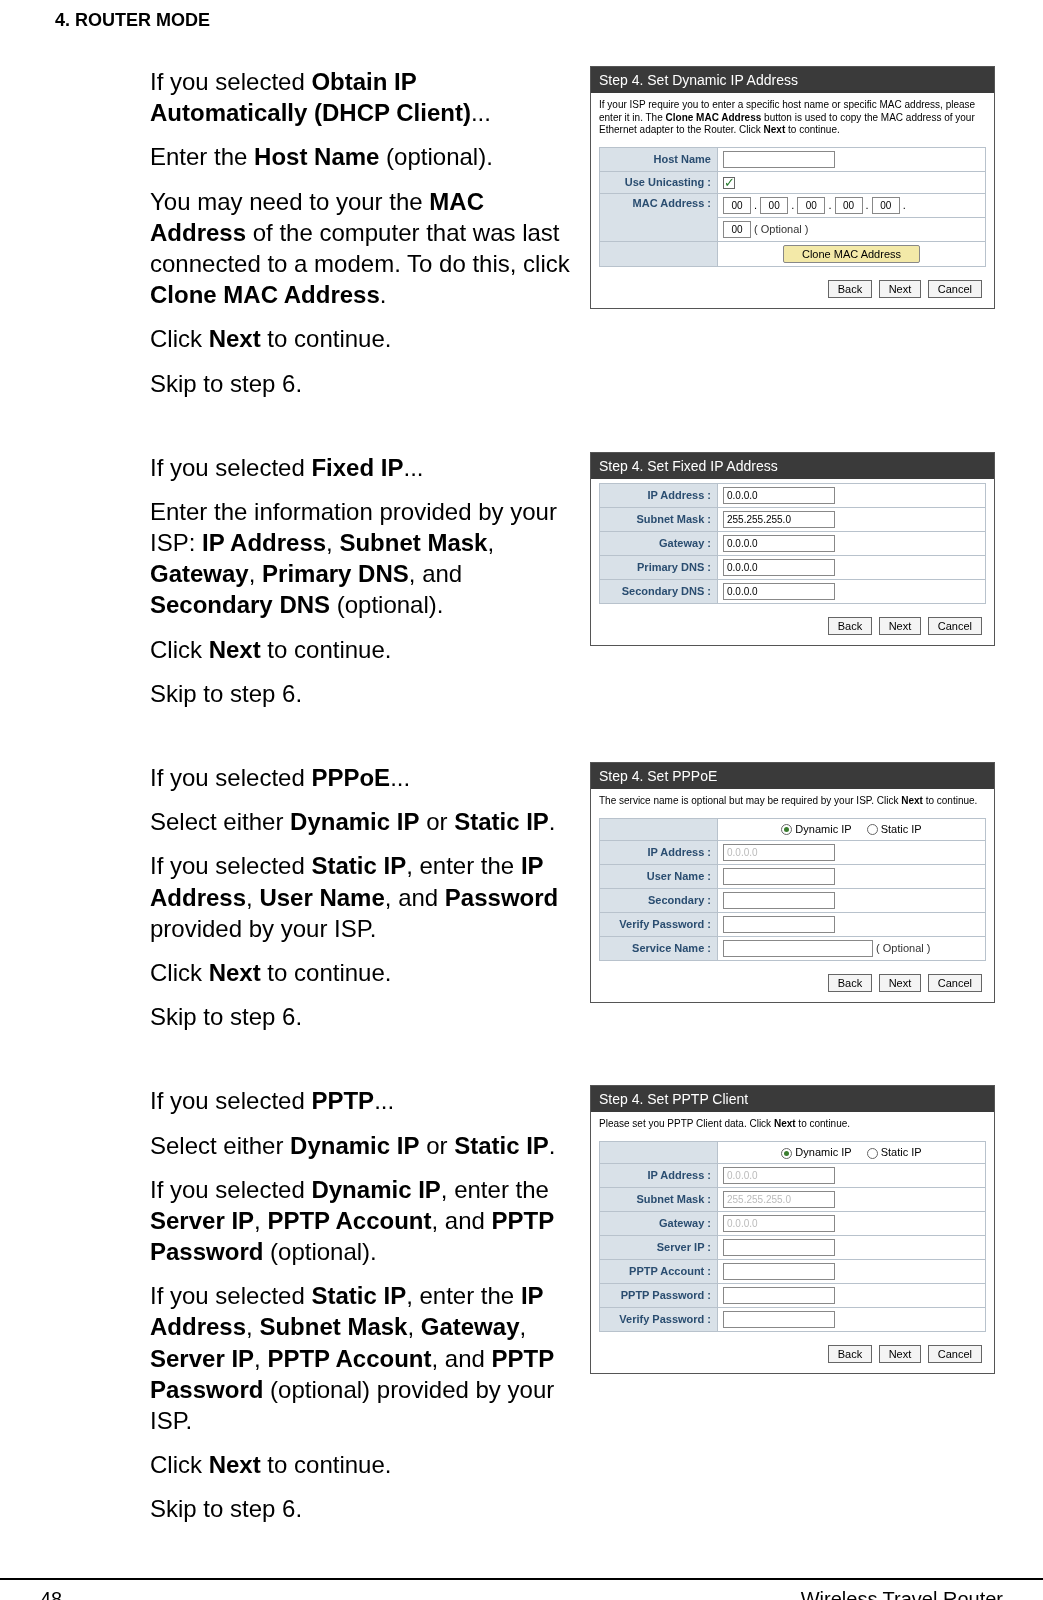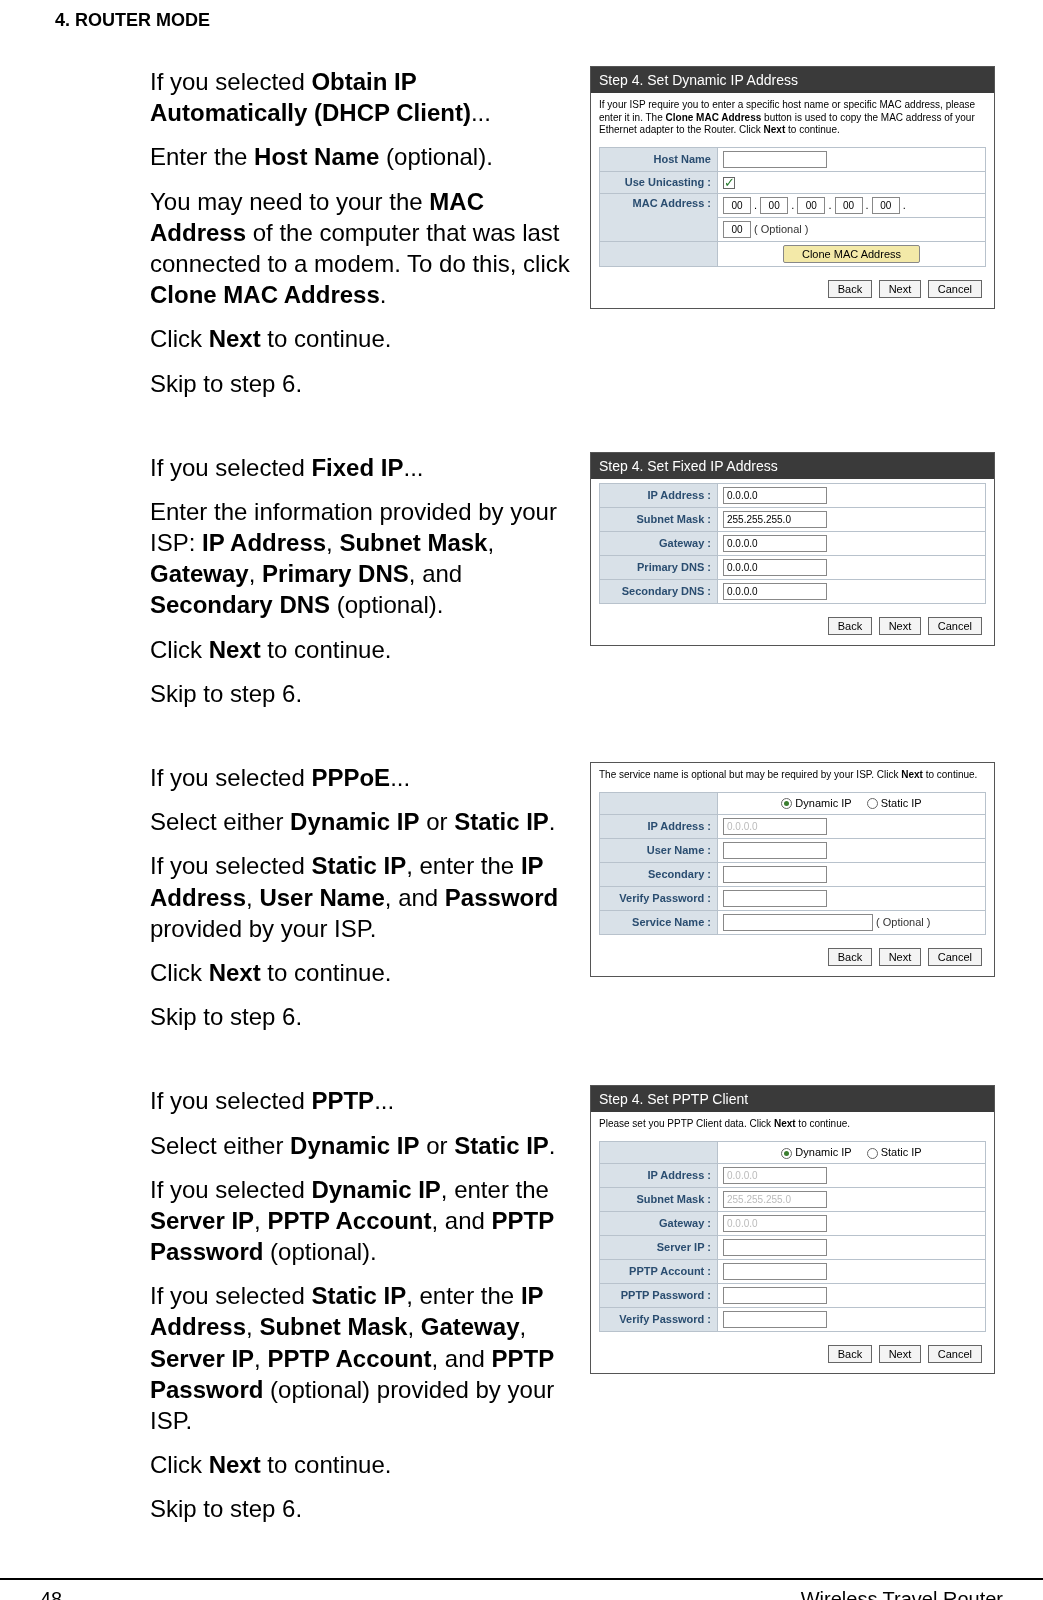--- a/index.html
+++ b/index.html
@@ -79,21 +79,21 @@
     border: 1px solid #888;
     font-size: 10px;
     padding: 2px 3px;
     background: #fff;
   }
   .octet {
     width: 28px;
     text-align: center;
   }
   .inputw {
-    width: 104px;
+    width: 112px;
   }
   .inputwide {
     width: 150px;
   }
   .ghost {
     color: #bbb;
   }
   .opt {
     font-size: 11px;
     color: #333;
@@ -246,20 +246,21 @@
 <div class="section">
   <div class="text-col">
     <p><span>If you selected </span><b>PPPoE</b><span>...</span></p>
     <p><span>Select either  </span><b>Dynamic IP</b><span> or </span><b>Static IP</b><span>.</span></p>
     <p><span>If you selected </span><b>Static IP</b><span>, enter the </span><b>IP Address</b><span>, </span><b>User Name</b><span>, and </span><b>Password</b><span> provided by your ISP.</span></p>
     <p><span>Click </span><b>Next</b><span> to continue.</span></p>
     <p>Skip to step 6.</p>
   </div>
   <div class="panel-col">
     <div class="panel">
+      <div class="panel-header">Step 4. Set PPPoE</div>
       <div class="panel-instr">
         <span>The service name is optional but may be required by your ISP. Click </span><b>Next</b><span> to continue.</span>
       </div>
       <table class="panel-table">
         <tbody>
             <tr>
               <td class="label"></td>
               <td class="field radio-row">
           <label><span class="radio-dot on"></span><span>Dynamic IP</span></label>
           <label><span class="radio-dot"></span><span>Static IP</span></label>

